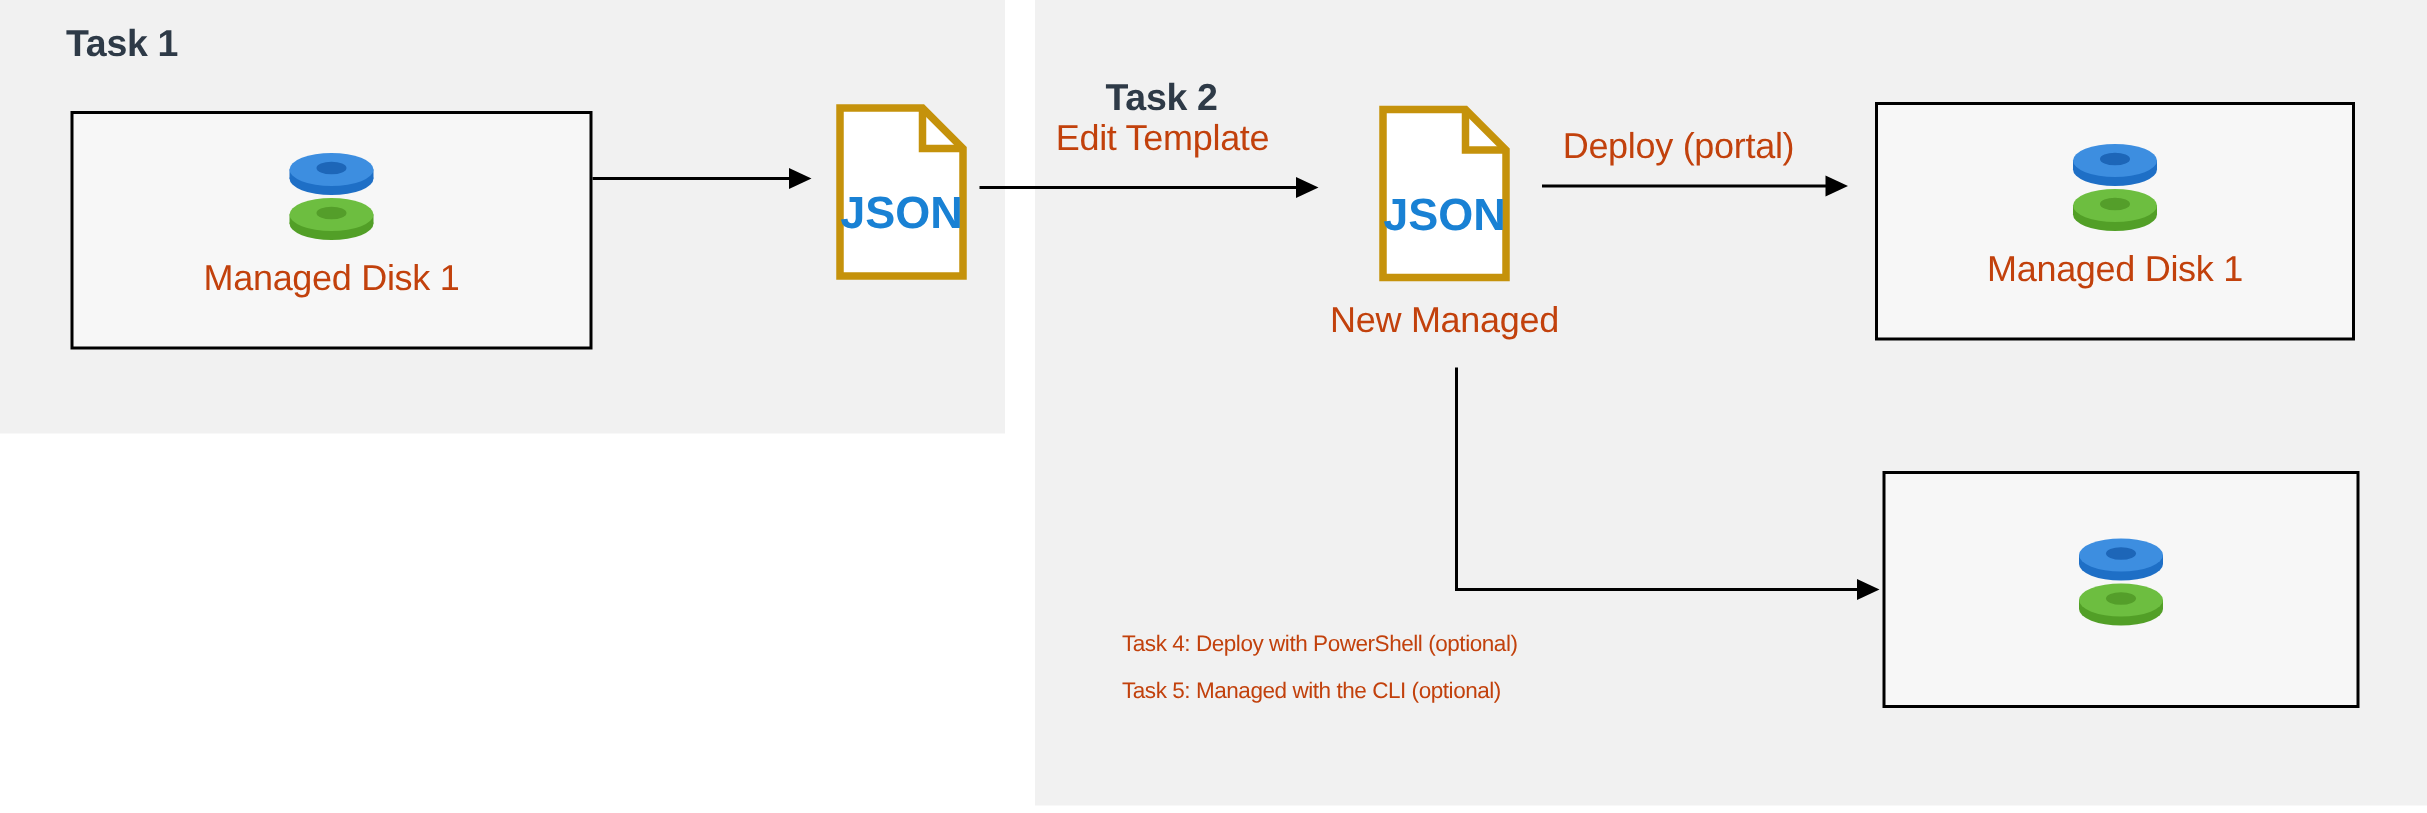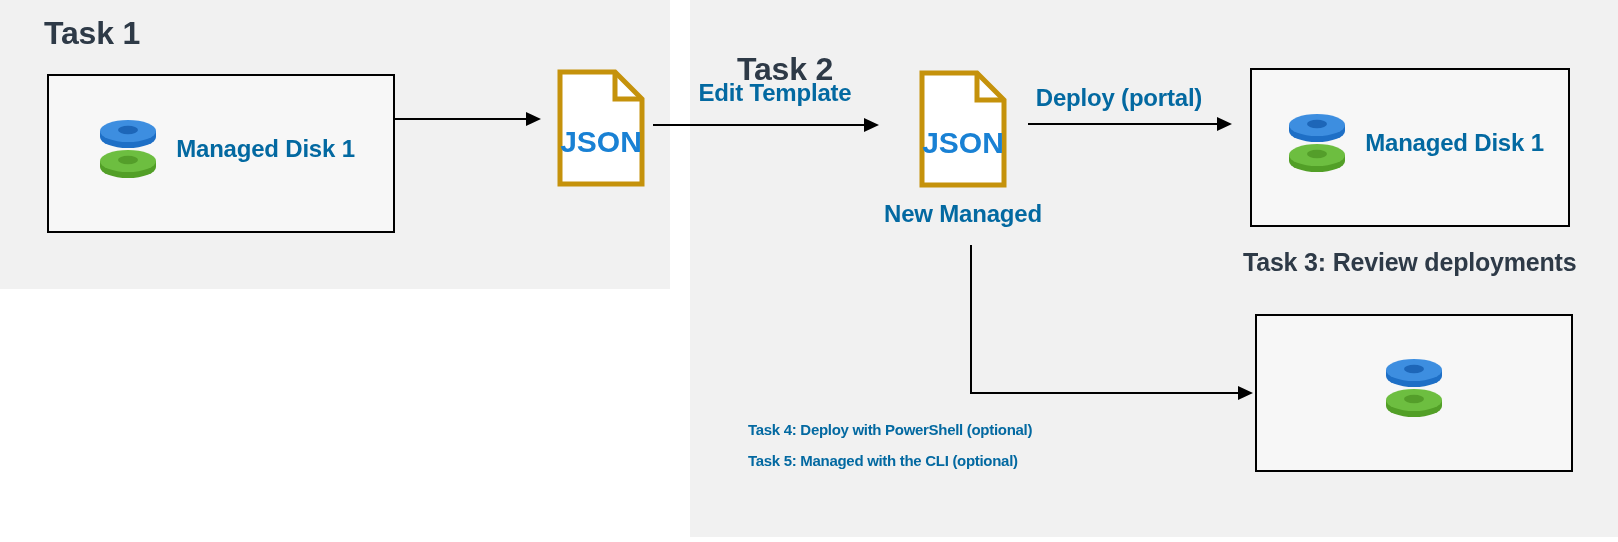--- a/index.html
+++ b/index.html
@@ -5,33 +5,33 @@
   html,body { margin:0; padding:0; background:#ffffff; }
   .canvas {
     position:relative; width:1618px; height:542px; background:#ffffff;
     font-family:"Liberation Sans", sans-serif; overflow:hidden;
   }
   .panel { position:absolute; background:#f1f1f1; }
   .panel-left  { left:0;   top:0; width:670px; height:289px; }
   .panel-right { left:690px; top:0; width:928px; height:537px; }
 
   .heading {
-    position:absolute; font-weight:700; font-size:32px; color:#2e3a47;
+    position:absolute; font-weight:700; font-size:25px; color:#2e3a47;
     letter-spacing:-0.2px; white-space:nowrap;
   }
   .label {
-    font-weight:700; font-size:24px; color:#0369a1;
+    font-weight:400; font-size:24px; color:#c2410c;
     letter-spacing:-0.2px; white-space:nowrap;
   }
   .caption { position:absolute; text-align:center; }
 
   .node-box {
     position:absolute; box-sizing:border-box;
     border:2px solid #000000; background:#f7f7f7;
-    display:flex; flex-direction:row; align-items:center;
+    display:flex; flex-direction:column; align-items:center;
     justify-content:center; gap:7px; padding-bottom:10px;
   }
   .box-1 { left:47px;   top:74px;  width:348px; height:159px; }
   .box-2 { left:1250px; top:68px;  width:320px; height:159px; }
   .box-3 { left:1255px; top:314px; width:318px; height:158px; }
 
   .json-icon { position:absolute; }
   .json-1 { left:556px; top:68px; }
   .json-2 { left:918px; top:69px; }
 
@@ -45,21 +45,20 @@
 </head>
 <body>
 
 <div class="canvas">
 
   <div class="panel panel-left"></div>
   <div class="panel panel-right"></div>
 
   <div class="heading" style="left:44px; top:15px;">Task 1</div>
   <div class="heading" style="left:737px; top:19px;margin-top:32px;">Task 2</div>
-  <div class="heading caption" style="left:1243px; top:248px; width:332px; font-size:25px;">Task 3: Review deployments</div>
 
   <svg class="arrows" width="1618" height="542">
     <g>
       <line x1="332" y1="119" x2="528" y2="119" stroke="#000" stroke-width="2"></line>
       <polygon points="541,119 526,112 526,126" fill="#000"></polygon>
     </g>
     <g>
       <line x1="653" y1="125" x2="866" y2="125" stroke="#000" stroke-width="2"></line>
       <polygon points="879,125 864,118 864,132" fill="#000"></polygon>
     </g>

